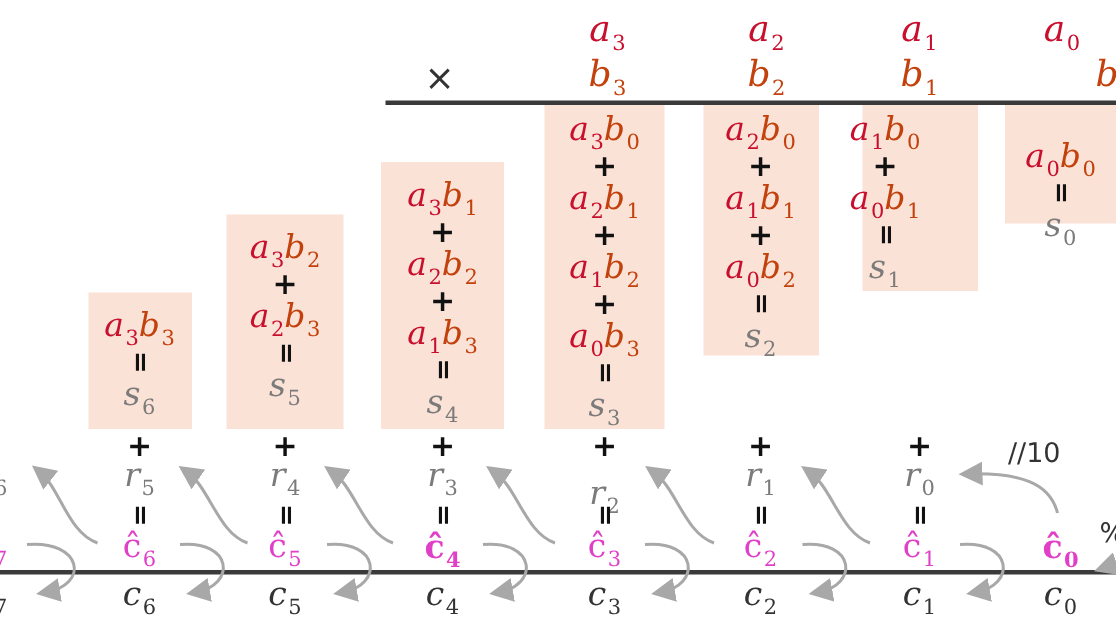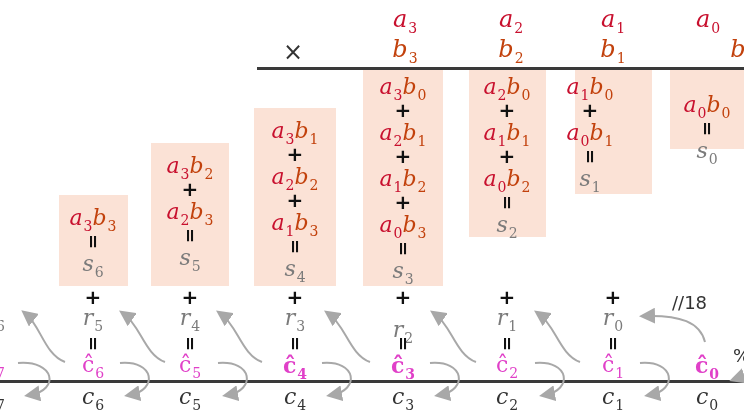--- a/index.html
+++ b/index.html
@@ -125,21 +125,21 @@
     <path d="M65,362 C45,355 40,325 26,314" marker-end="url(#ah)"></path>
     <path d="M165,362 C145,355 140,325 124,314" marker-end="url(#ah)"></path>
     <path d="M262,362 C242,355 237,325 221,314" marker-end="url(#ah)"></path>
     <path d="M370,362 C350,355 345,325 329,314" marker-end="url(#ah)"></path>
     <path d="M476,362 C456,355 451,325 435,314" marker-end="url(#ah)"></path>
     <path d="M580,362 C560,355 555,325 539,314" marker-end="url(#ah)"></path>
     <path d="M705,342 C700,322 680,315 645,316" marker-end="url(#ah)"></path>
   </g>
 </svg>
 
-<div class="abs note" style="left:672px;top:292px;">//18</div>
+<div class="abs note" style="left:672px;top:292px;">//10</div>
 <div class="abs note" style="left:733px;top:345px;">%</div>
 
 <div id="carry">
     <div class="col" style="left: 93px; top: 287px;"><span class="op">+</span></div>
     <div class="col" style="left: 93px; top: 305px;"><span class="term"><span class="r"><span>r</span><span class="sub">5</span></span></span></div>
     <div class="col" style="left: 93px; top: 333px;"><span class="eq" style="display: inline-block; transform: rotate(90deg);">=</span></div>
     <div class="col" style="left: 190px; top: 287px;"><span class="op">+</span></div>
     <div class="col" style="left: 190px; top: 305px;"><span class="term"><span class="r"><span>r</span><span class="sub">4</span></span></span></div>
     <div class="col" style="left: 190px; top: 333px;"><span class="eq" style="display: inline-block; transform: rotate(90deg);">=</span></div>
     <div class="col" style="left: 295px; top: 287px;"><span class="op">+</span></div>
@@ -153,21 +153,21 @@
     <div class="col" style="left: 507px; top: 333px;"><span class="eq" style="display: inline-block; transform: rotate(90deg);">=</span></div>
     <div class="col" style="left: 613px; top: 287px;"><span class="op">+</span></div>
     <div class="col" style="left: 613px; top: 305px;"><span class="term"><span class="r"><span>r</span><span class="sub">0</span></span></span></div>
     <div class="col" style="left: 613px; top: 333px;"><span class="eq" style="display: inline-block; transform: rotate(90deg);">=</span></div>
     <div class="col" style="left: 93px; top: 352px;"><span class="term"><span class="chat"><span>ĉ</span><span class="sub">6</span></span></span></div>
     <div class="col" style="left: 93px; top: 384px;"><span class="term"><span class="c"><span>c</span><span class="sub">6</span></span></span></div>
     <div class="col" style="left: 190px; top: 352px;"><span class="term"><span class="chat"><span>ĉ</span><span class="sub">5</span></span></span></div>
     <div class="col" style="left: 190px; top: 384px;"><span class="term"><span class="c"><span>c</span><span class="sub">5</span></span></span></div>
     <div class="col" style="left: 295px; top: 352px; font-weight: bold;"><span class="term"><span class="chat"><span>ĉ</span><span class="sub">4</span></span></span></div>
     <div class="col" style="left: 295px; top: 384px;"><span class="term"><span class="c"><span>c</span><span class="sub">4</span></span></span></div>
-    <div class="col" style="left: 403px; top: 352px; font-weight: bold;"><span class="term"><span class="chat"><span>ĉ</span><span class="sub">3</span></span></span></div>
+    <div class="col" style="left: 403px; top: 352px;"><span class="term"><span class="chat"><span>ĉ</span><span class="sub">3</span></span></span></div>
     <div class="col" style="left: 403px; top: 384px;"><span class="term"><span class="c"><span>c</span><span class="sub">3</span></span></span></div>
     <div class="col" style="left: 507px; top: 352px;"><span class="term"><span class="chat"><span>ĉ</span><span class="sub">2</span></span></span></div>
     <div class="col" style="left: 507px; top: 384px;"><span class="term"><span class="c"><span>c</span><span class="sub">2</span></span></span></div>
     <div class="col" style="left: 613px; top: 352px;"><span class="term"><span class="chat"><span>ĉ</span><span class="sub">1</span></span></span></div>
     <div class="col" style="left: 613px; top: 384px;"><span class="term"><span class="c"><span>c</span><span class="sub">1</span></span></span></div>
     <div class="col" style="left: 707px; top: 352px; font-weight: bold;"><span class="term"><span class="chat"><span>ĉ</span><span class="sub">0</span></span></span></div>
     <div class="col" style="left: 707px; top: 384px;"><span class="term"><span class="c"><span>c</span><span class="sub">0</span></span></span></div>
     <div class="col" style="left: 0px; top: 305px;"><span class="term"><span class="r"><span></span><span class="sub">6</span></span></span></div>
     <div class="col" style="left: 0px; top: 352px;"><span class="term"><span class="chat"><span></span><span class="sub">7</span></span></span></div>
     <div class="col" style="left: 0px; top: 384px;"><span class="term"><span class="c"><span></span><span class="sub">7</span></span></span></div>

